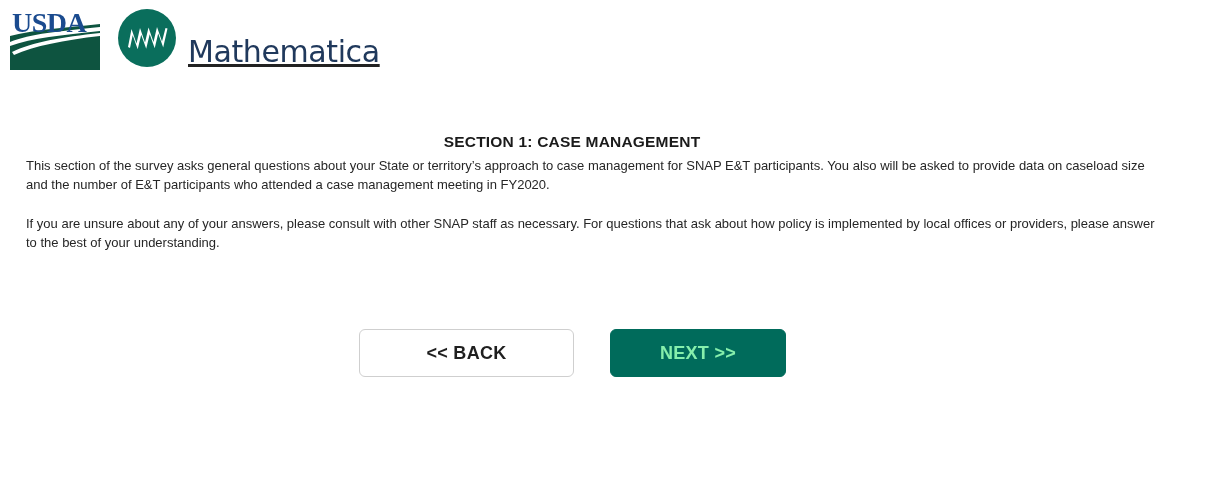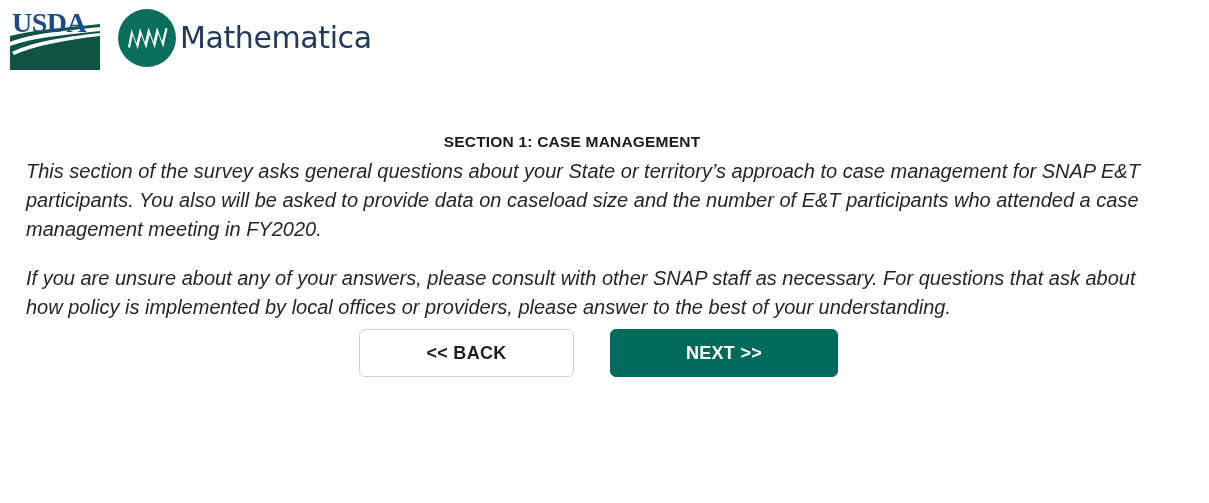--- a/index.html
+++ b/index.html
@@ -38,23 +38,24 @@
   .usda-logo {
     position: relative;
     width: 90px;
     height: 64px;
   }
   .usda-logo svg { display: block; }
 
   
   .mathematica-logo {
     display: flex;
-    align-items: center;
-    gap: 4px;
+    align-items: flex-end;
+    gap: 12px;
     margin-left: 8px;
+    text-decoration: underline;
   }
   .mathematica-mark {
     width: 58px;
     height: 58px;
     display: block;
   }
   .mathematica-word {
     font-family: "DejaVu Sans", sans-serif;
     font-size: 30px;
     font-weight: 400;
@@ -75,25 +76,24 @@
   .section-title {
     font-size: 15.5px;
     font-weight: bold;
     color: #1a1a1a;
     text-align: center;
     letter-spacing: 0.2px;
     margin: 0 0 6px 0;
     padding-right: 40px;
   }
   .para {
-    font-size: 20px;
+    font-size: 13px;
     line-height: 1.45;
     color: #262626;
     margin: 0;
-    font-style: italic;
   }
   .para + .para {
     margin-top: 20px;
   }
 
   
   .button-row {
     position: absolute;
     left: 359px;
     top: 329px;
@@ -116,24 +116,24 @@
     padding: 0;
     outline: none;
   }
   .btn-back {
     width: 215px;
     background: #ffffff;
     border: 1px solid #cfcfcf;
     color: #1f1f1f;
   }
   .btn-next {
-    width: 228px;
+    width: 176px;
     background: #006b5b;
     border: 1px solid #006b5b;
-    color: #ffffff;
+    color: #86efac;
   }
 </style>
 </head>
 <body>
 
 <div class="header">
   <div class="logo-row">
 
     <div class="usda-logo">
       <svg width="90" height="64" viewBox="0 0 90 64" xmlns="http://www.w3.org/2000/svg">

